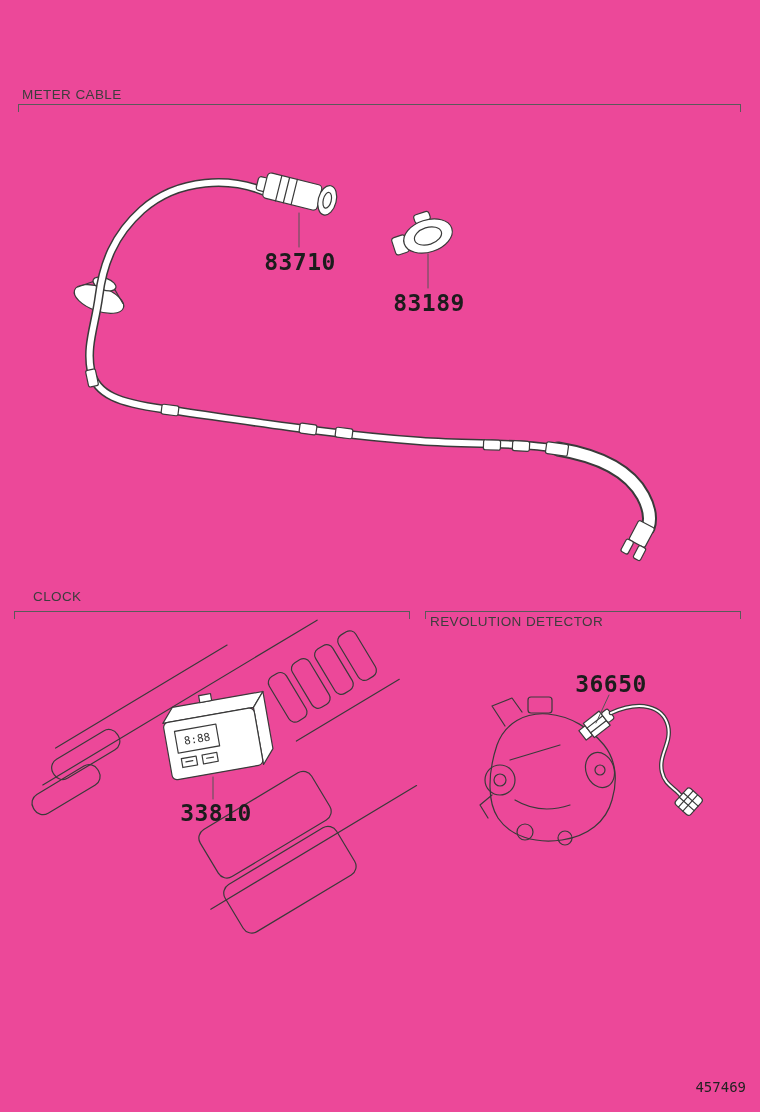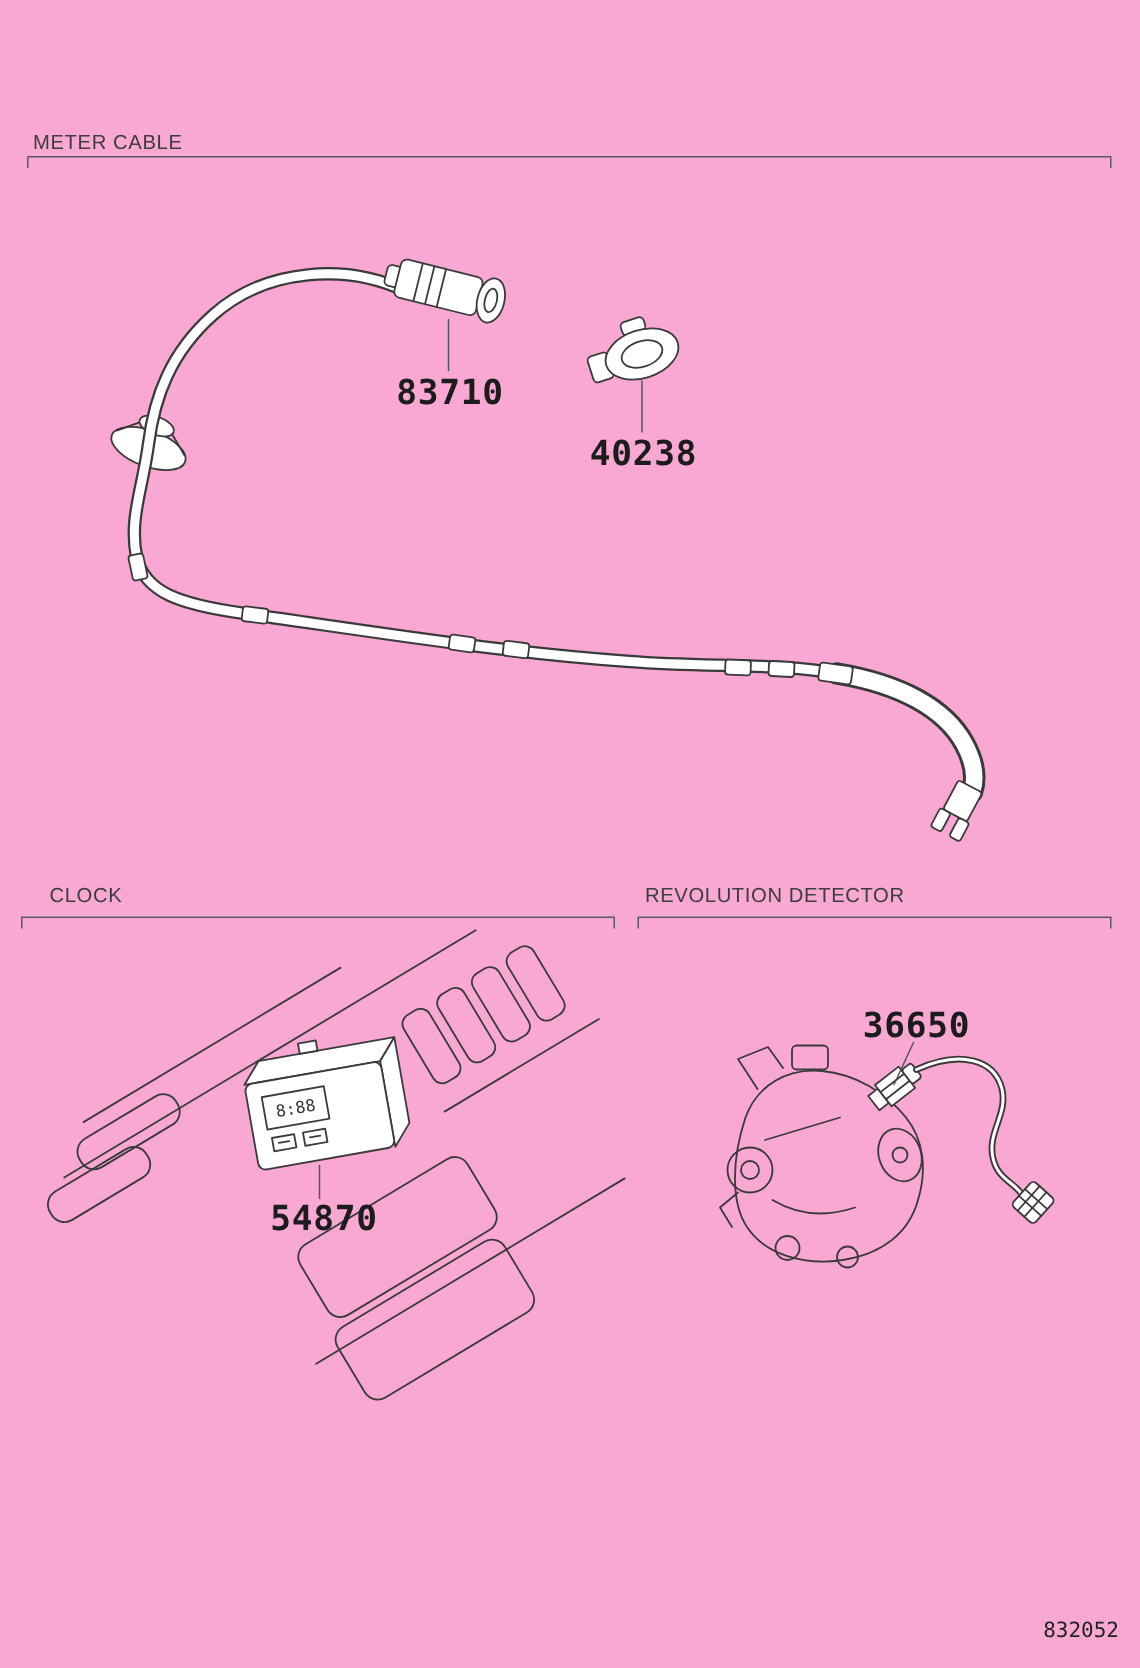--- a/index.html
+++ b/index.html
@@ -1,16 +1,16 @@
 <!DOCTYPE html>
 <html><head>
 <meta charset="utf-8">
 <style>
   html,body{margin:0;padding:0;background:#fff;}
-  #page{position:relative;width:760px;height:1112px;background:#f9a8d4;overflow:hidden;
+  #page{position:relative;width:760px;height:1112px;background:#ec4899;overflow:hidden;
         font-family:"Liberation Sans",sans-serif;}
   .sec-label{position:absolute;font-size:13.5px;color:#3d3d3d;letter-spacing:.4px;white-space:nowrap;}
   .bracket{position:absolute;height:8px;border-top:1.3px solid #5a5a5a;}
   .bracket::before,.bracket::after{content:"";position:absolute;top:0;width:0;height:7px;border-left:1.3px solid #5a5a5a;}
   .bracket::before{left:0;}
   .bracket::after{right:0;}
   .pn{position:absolute;transform:translateX(-50%);font-family:"DejaVu Sans Mono",monospace;
       font-size:23px;font-weight:bold;letter-spacing:.5px;color:#1c1c1c;white-space:nowrap;}
   .fig{position:absolute;right:14px;top:1079px;font-family:"DejaVu Sans Mono",monospace;
        font-size:14px;color:#222;}
@@ -20,21 +20,21 @@
 <body>
 
 <div id="page">
 
   <div class="sec-label" style="left:22px;top:87px">METER CABLE</div>
   <div class="bracket" style="left:18px;top:104px;width:723px"></div>
 
   <div class="sec-label" style="left:33px;top:589px">CLOCK</div>
   <div class="bracket" style="left:14px;top:611px;width:396px"></div>
 
-  <div class="sec-label" style="left:430px;top:589px">REVOLUTION DETECTOR</div>
+  <div class="sec-label" style="left:430px;top:614px">REVOLUTION DETECTOR</div>
   <div class="bracket" style="left:425px;top:611px;width:316px"></div>
 
   <svg class="art" width="760" height="1112" viewBox="0 0 760 1112" stroke="#3a3a3a" fill="none" stroke-width="1.2" stroke-linecap="round" stroke-linejoin="round">
 
     <g>
 
       <g transform="translate(99,299) rotate(20)">
         <ellipse cx="0" cy="0" rx="26" ry="12" fill="#fff"></ellipse>
         <ellipse cx="0" cy="-16" rx="12" ry="6" fill="#fff"></ellipse>
         <line x1="-12" y1="-14" x2="-24" y2="-4"></line>
@@ -174,18 +174,18 @@
 
     <g stroke="#555" stroke-width="1">
       <line x1="299" y1="213" x2="299" y2="247"></line>
       <line x1="428" y1="254" x2="428" y2="288"></line>
       <line x1="213" y1="777" x2="213" y2="799"></line>
       <line x1="609" y1="695" x2="596" y2="723"></line>
     </g>
   </svg>
 
   <div class="pn" style="left:300px;top:249px">83710</div>
-  <div class="pn" style="left:429px;top:290px">40238</div>
-  <div class="pn" style="left:216px;top:800px">54870</div>
+  <div class="pn" style="left:429px;top:290px">83189</div>
+  <div class="pn" style="left:216px;top:800px">33810</div>
   <div class="pn" style="left:611px;top:671px">36650</div>
 
-  <div class="fig">832052</div>
+  <div class="fig">457469</div>
 </div>
 
 </body></html>

